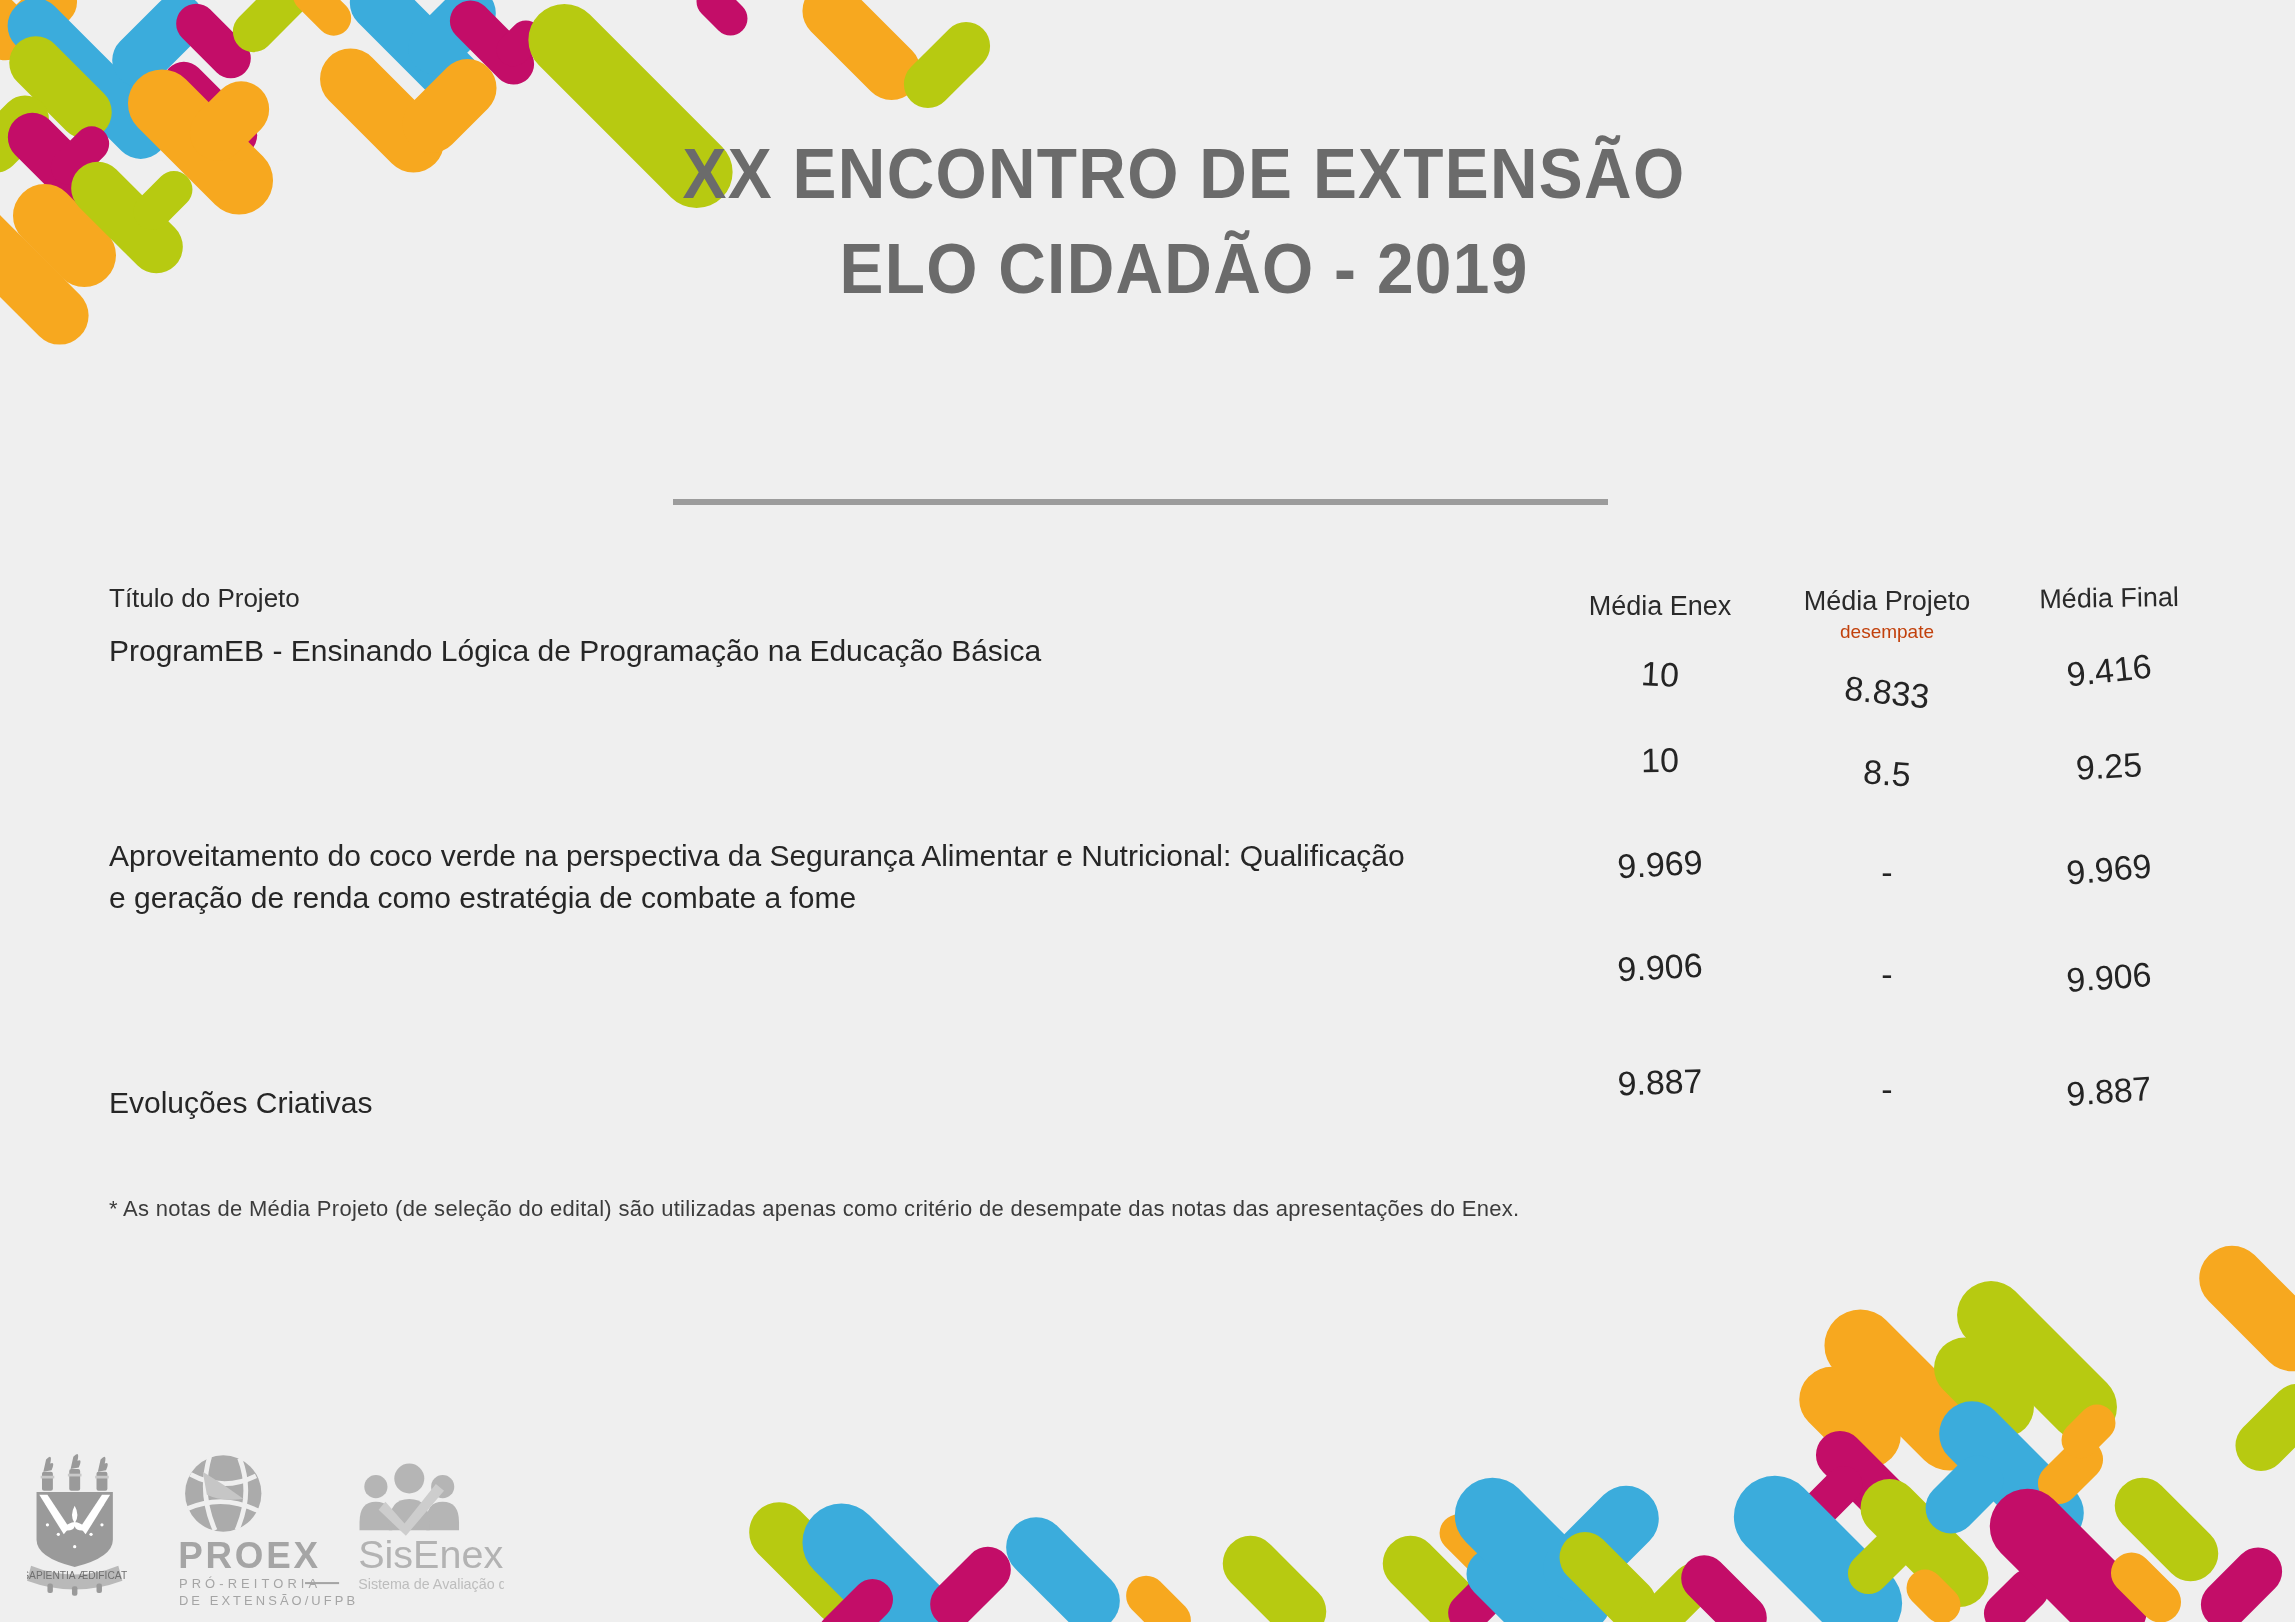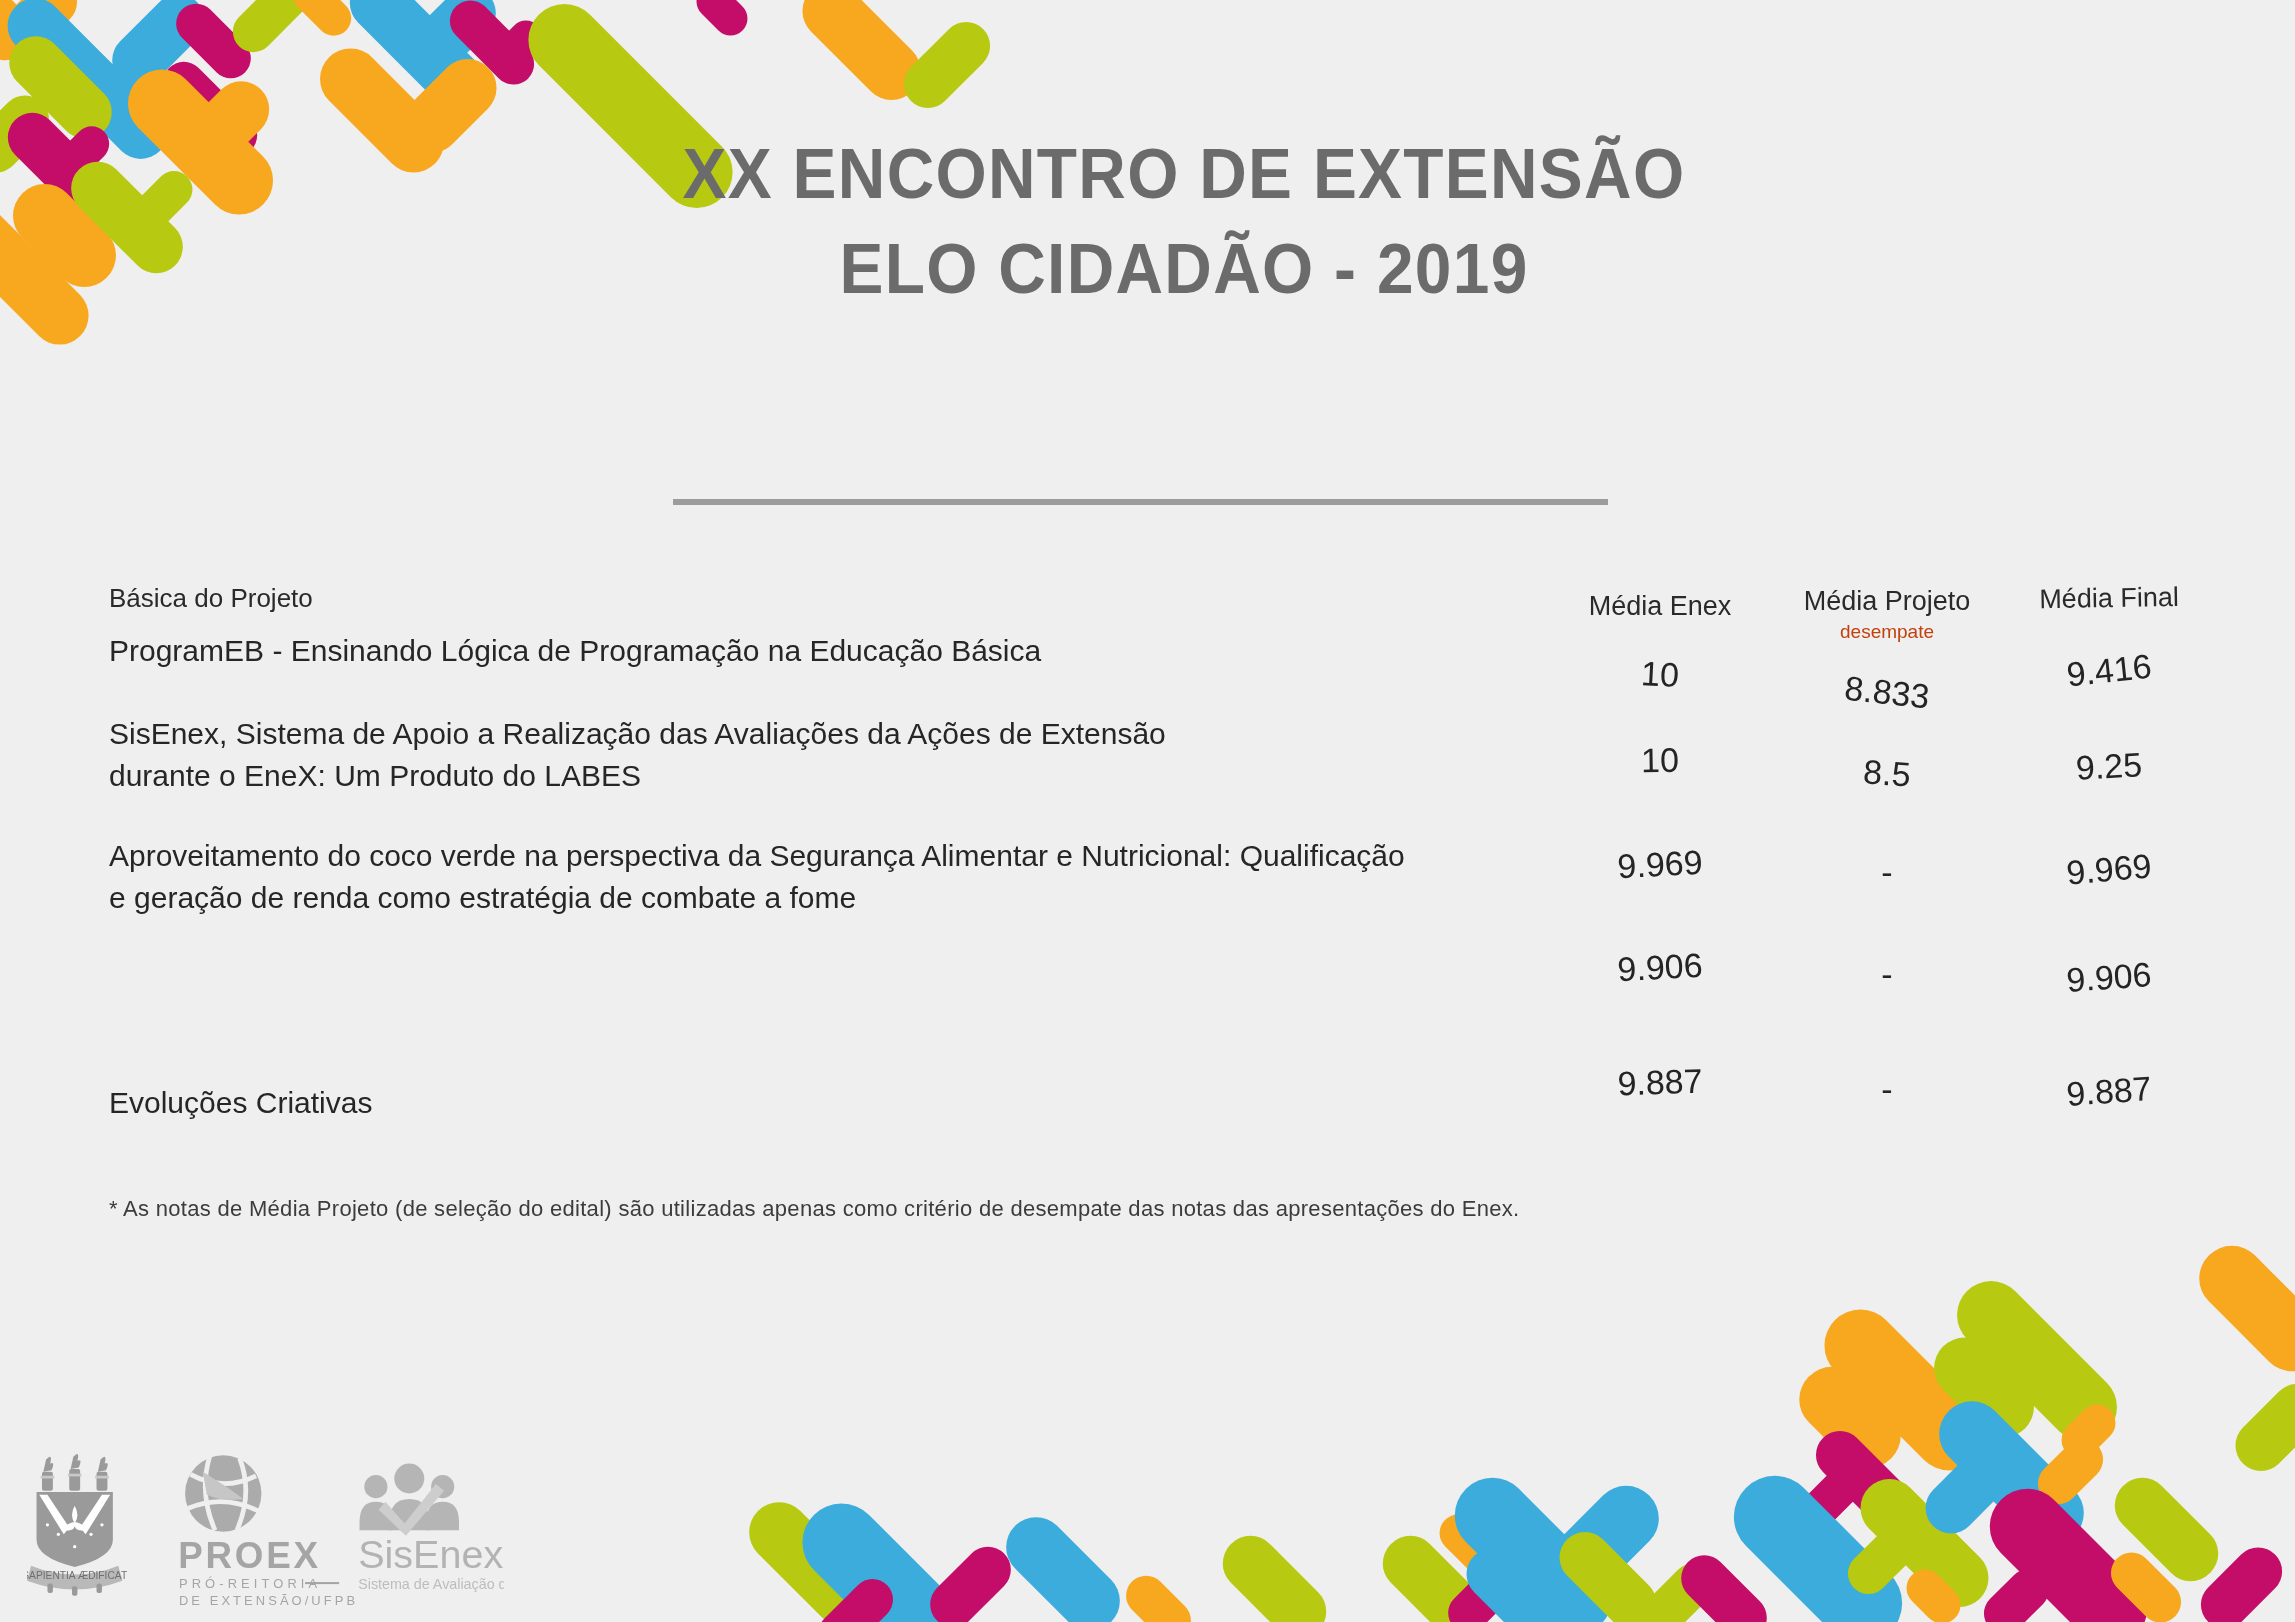--- a/index.html
+++ b/index.html
@@ -127,33 +127,31 @@
       <div class="confetti-pill" style="width: 123px; height: 55px; border-radius: 27px; left: 2105px; top: 1502px; background: rgb(183, 202, 17); transform: rotate(45deg);"></div>
       <div class="confetti-pill" style="width: 82px; height: 41px; border-radius: 20.4px; left: 2105px; top: 1567px; background: rgb(247, 168, 31); transform: rotate(45deg);"></div>
       <div class="confetti-pill" style="width: 95px; height: 48px; border-radius: 24px; left: 2194px; top: 1564px; background: rgb(195, 13, 104); transform: rotate(-45deg);"></div>
     </div>
 
   <h1 class="title-line" style="top:134px">XX ENCONTRO DE EXTENSÃO</h1>
   <h1 class="title-line" style="top:229px">ELO CIDADÃO - 2019</h1>
 
   <div class="section-underline"></div>
 
-  <div class="proj-col-head">Básica do Projeto</div>
+  <div class="proj-col-head">Título do Projeto</div>
   <div class="score-head" style="left:1660px;top:591px">Média Enex</div>
   <div class="score-head" style="left:1887px;top:586px">Média Projeto</div>
   <div class="score-subhead" style="left:1887px;top:621px">desempate</div>
   <div class="score-head" style="left:2109px;top:583px;transform:translateX(-50%) rotate(-1deg)">Média Final</div>
 
   <div class="row-title" style="top:630px">ProgramEB - Ensinando Lógica de Programação na Educação Básica</div>
   <div class="cell-val" style="left:1660px;top:655px;transform:translateX(-50%) rotate(3deg)">10</div>
   <div class="cell-val" style="left:1887px;top:673px;transform:translateX(-50%) rotate(6deg)">8.833</div>
   <div class="cell-val" style="left:2109px;top:651px;transform:translateX(-50%) rotate(-6deg)">9.416</div>
 
-  <div class="row-title" style="top:713px">SisEnex, Sistema de Apoio a Realização das Avaliações da Ações de Extensão
-durante o EneX: Um Produto do LABES</div>
   <div class="cell-val" style="left:1660px;top:741px;transform:translateX(-50%) rotate(-1deg)">10</div>
   <div class="cell-val" style="left:1887px;top:754px;transform:translateX(-50%) rotate(4deg)">8.5</div>
   <div class="cell-val" style="left:2109px;top:747px;transform:translateX(-50%) rotate(-3deg)">9.25</div>
 
   <div class="row-title" style="top:835px">Aproveitamento do coco verde na perspectiva da Segurança Alimentar e Nutricional: Qualificação
 e geração de renda como estratégia de combate a fome</div>
   <div class="cell-val" style="left:1660px;top:845px;transform:translateX(-50%) rotate(-3deg)">9.969</div>
   <div class="cell-val" style="left:1887px;top:853px;transform:translateX(-50%)">-</div>
   <div class="cell-val" style="left:2109px;top:850px;transform:translateX(-50%) rotate(-5deg)">9.969</div>
 

